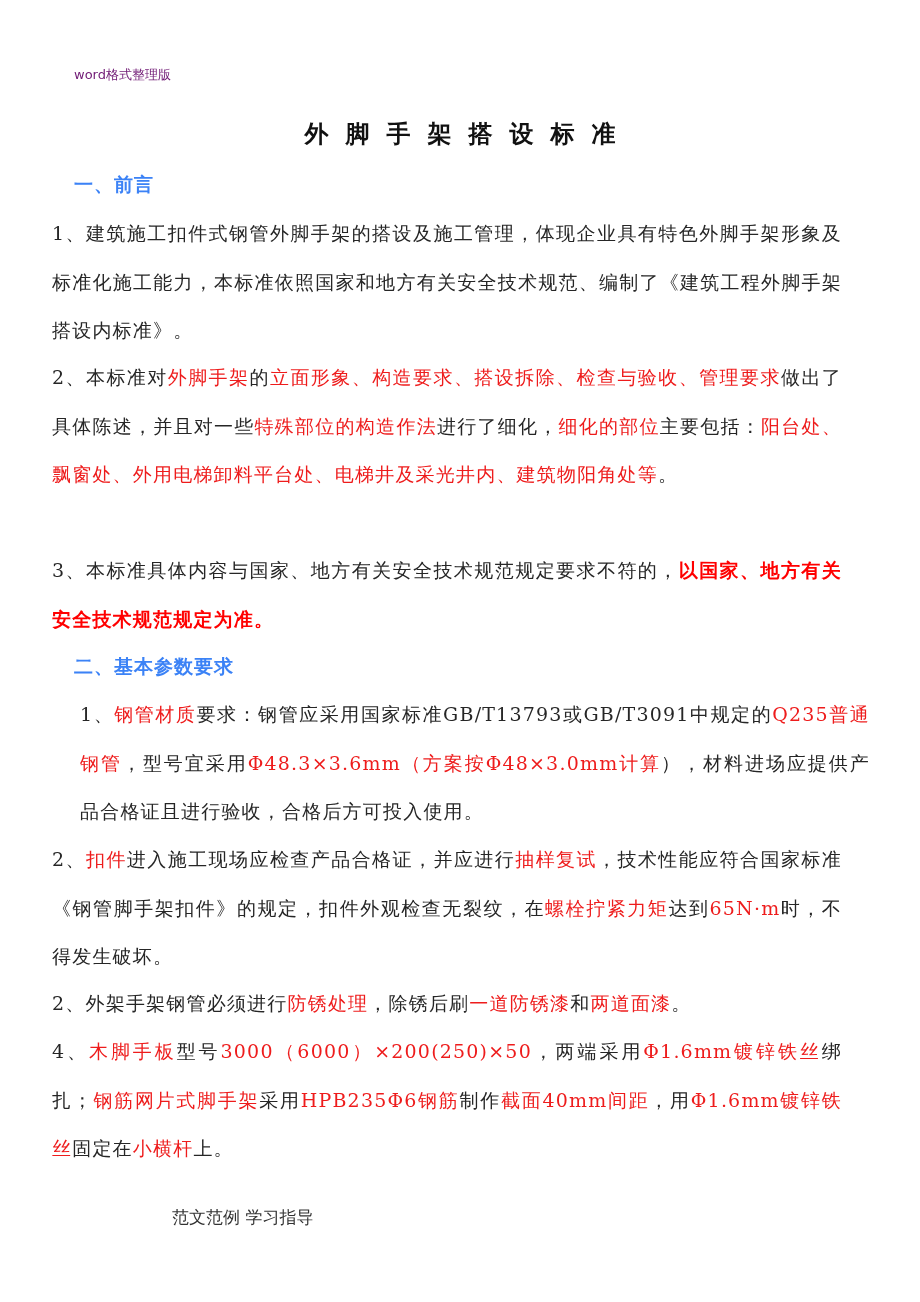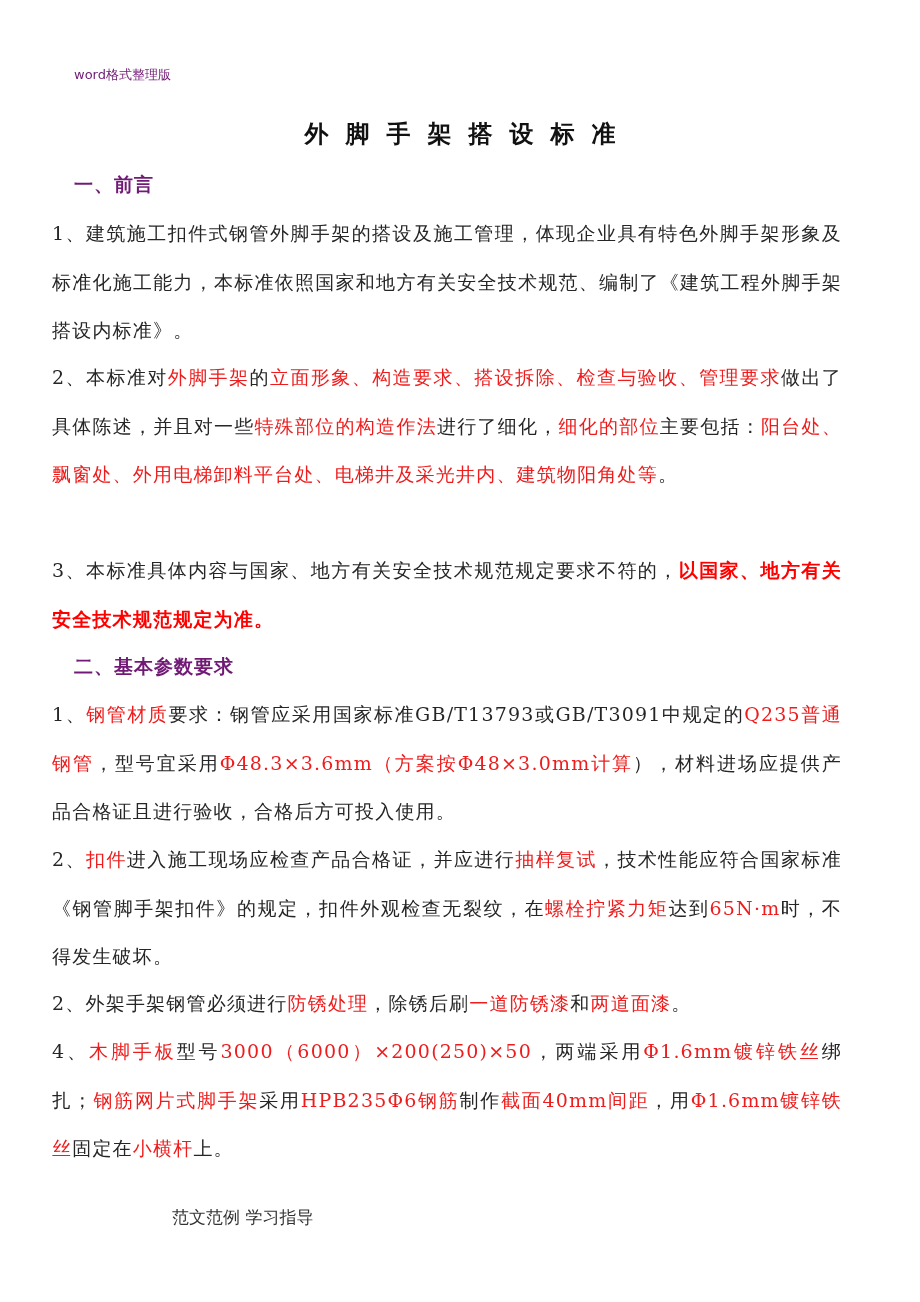--- a/index.html
+++ b/index.html
@@ -34,21 +34,21 @@
       letter-spacing: 17px;
       color: #111;
       padding-left: 17px;
       box-sizing: border-box;
     }
     .section-heading {
       position: absolute;
       left: 74px;
       font-size: 19px;
       font-weight: bold;
-      color: #701a75;
+      color: #3b82f6;
       letter-spacing: 1px;
     }
     .para {
       position: absolute;
       left: 52px;
       width: 790px;
       font-size: 19px;
       line-height: 48.5px;
       letter-spacing: 1.2px;
       color: #262626;
@@ -73,18 +73,18 @@
 <div class="doc-title">外脚手架搭设标准</div>
 
 <div class="section-heading" style="top:172px;">一、前言</div>
 
 <div class="para" style="top:209px;"><span>1、建筑施工扣件式钢管外脚手架的搭设及施工管理，体现企业具有特色外脚手架形象及标准化施工能力，本标准依照国家和地方有关安全技术规范、编制了《建筑工程外脚手架搭设内标准》。</span></div>
 <div class="para" style="top:353px;"><span>2、本标准对</span><span class="r">外脚手架</span><span>的</span><span class="r">立面形象、构造要求、搭设拆除、检查与验收、管理要求</span><span>做出了具体陈述，并且对一些</span><span class="r">特殊部位的构造作法</span><span>进行了细化，</span><span class="r">细化的部位</span><span>主要包括：</span><span class="r">阳台处、飘窗处、外用电梯卸料平台处、电梯井及采光井内、建筑物阳角处等</span><span>。</span></div>
 <div class="para" style="top:546px;"><span>3、本标准具体内容与国家、地方有关安全技术规范规定要求不符的，</span><span class="rb">以国家、地方有关安全技术规范规定为准。</span></div>
 
 <div class="section-heading" style="top:654px;">二、基本参数要求</div>
 
-<div class="para" style="top:690px;"><span>1、</span><span class="r">钢管材质</span><span>要求：钢管应采用国家标准GB/T13793或GB/T3091中规定的</span><span class="r">Q235普通钢管</span><span>，型号宜采用</span><span class="r">Φ48.3×3.6mm（方案按Φ48×3.0mm计算</span><span>），材料进场应提供产品合格证且进行验收，合格后方可投入使用。</span></div>
+<div class="para" style="top:690px;margin-left:28px;"><span>1、</span><span class="r">钢管材质</span><span>要求：钢管应采用国家标准GB/T13793或GB/T3091中规定的</span><span class="r">Q235普通钢管</span><span>，型号宜采用</span><span class="r">Φ48.3×3.6mm（方案按Φ48×3.0mm计算</span><span>），材料进场应提供产品合格证且进行验收，合格后方可投入使用。</span></div>
 <div class="para" style="top:835px;"><span>2、</span><span class="r">扣件</span><span>进入施工现场应检查产品合格证，并应进行</span><span class="r">抽样复试</span><span>，技术性能应符合国家标准《钢管脚手架扣件》的规定，扣件外观检查无裂纹，在</span><span class="r">螺栓拧紧力矩</span><span>达到</span><span class="r">65N·m</span><span>时，不得发生破坏。</span></div>
 <div class="para" style="top:979px;"><span>2、外架手架钢管必须进行</span><span class="r">防锈处理</span><span>，除锈后刷</span><span class="r">一道防锈漆</span><span>和</span><span class="r">两道面漆</span><span>。</span></div>
 <div class="para" style="top:1027px;"><span>4、</span><span class="r">木脚手板</span><span>型号</span><span class="r">3000（6000）×200(250)×50</span><span>，两端采用</span><span class="r">Φ1.6mm镀锌铁丝</span><span>绑扎；</span><span class="r">钢筋网片式脚手架</span><span>采用</span><span class="r">HPB235Φ6钢筋</span><span>制作</span><span class="r">截面40mm间距</span><span>，用</span><span class="r">Φ1.6mm镀锌铁丝</span><span>固定在</span><span class="r">小横杆</span><span>上。</span></div>
 
 <div class="footer-note">范文范例 学习指导</div>
 
 </body></html>

